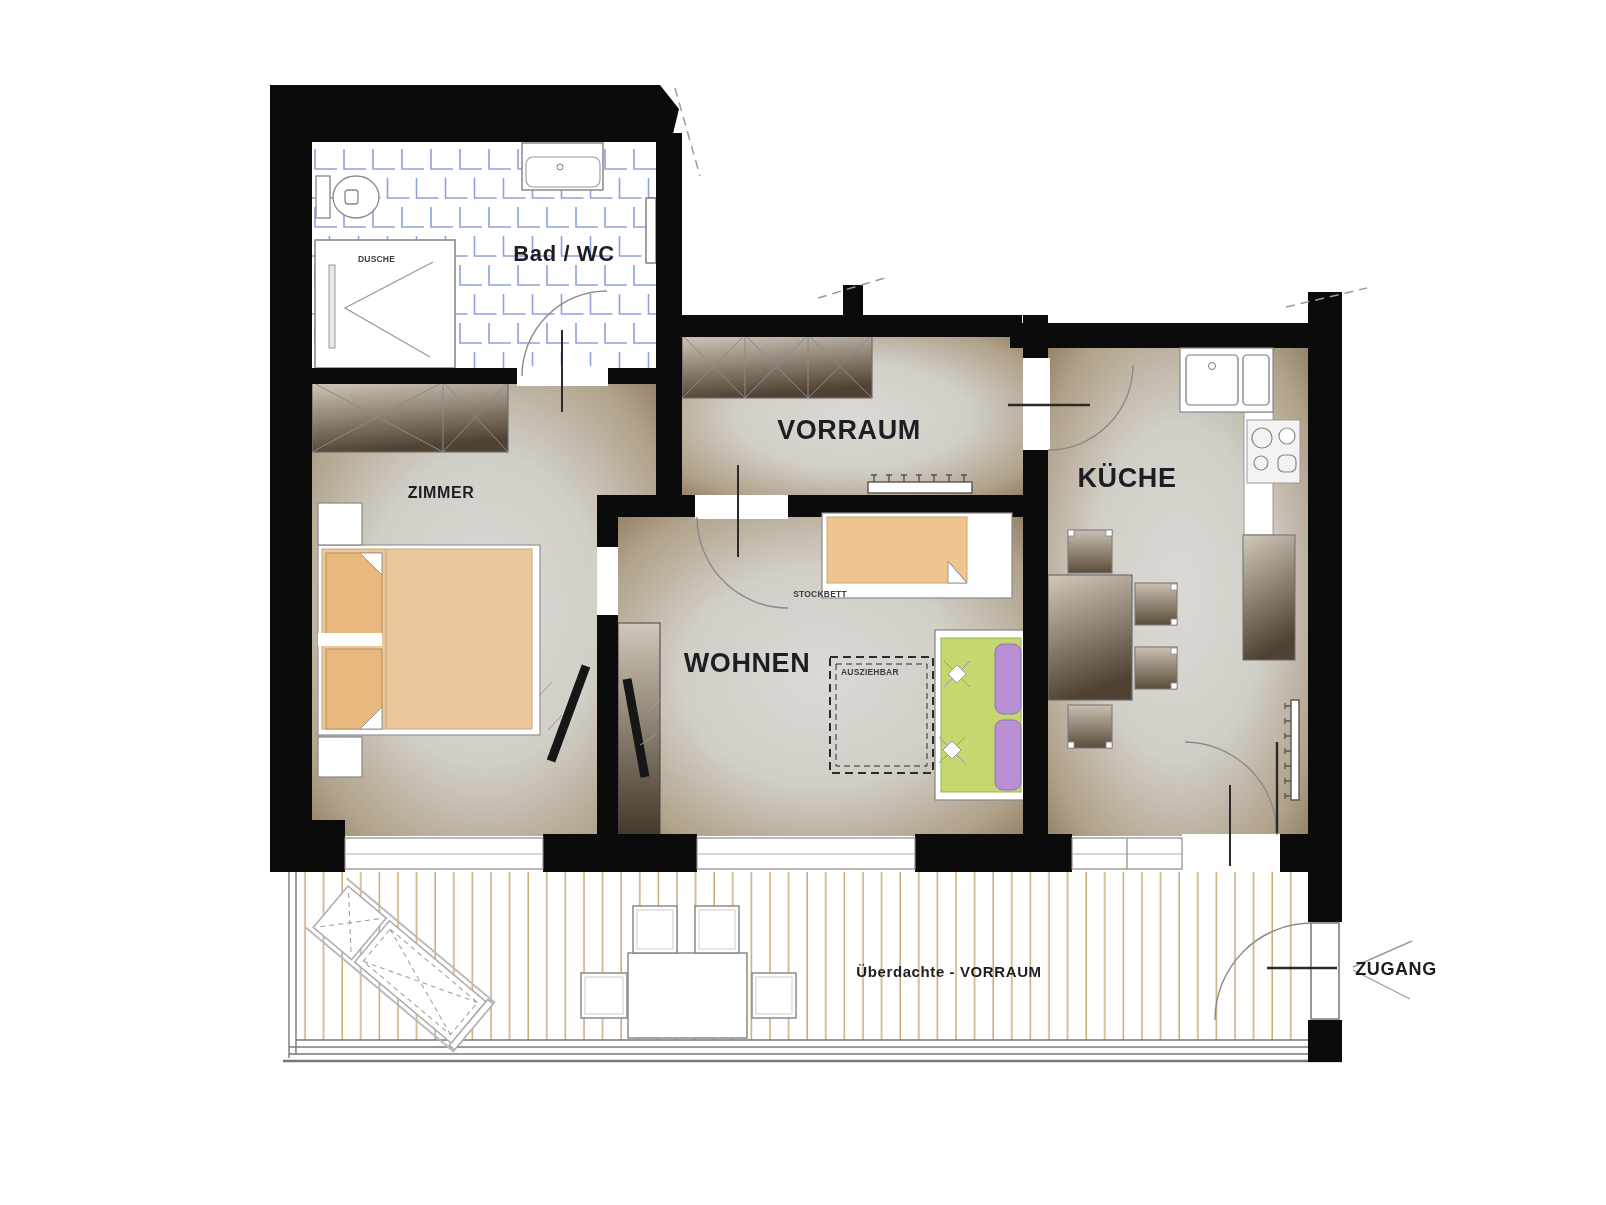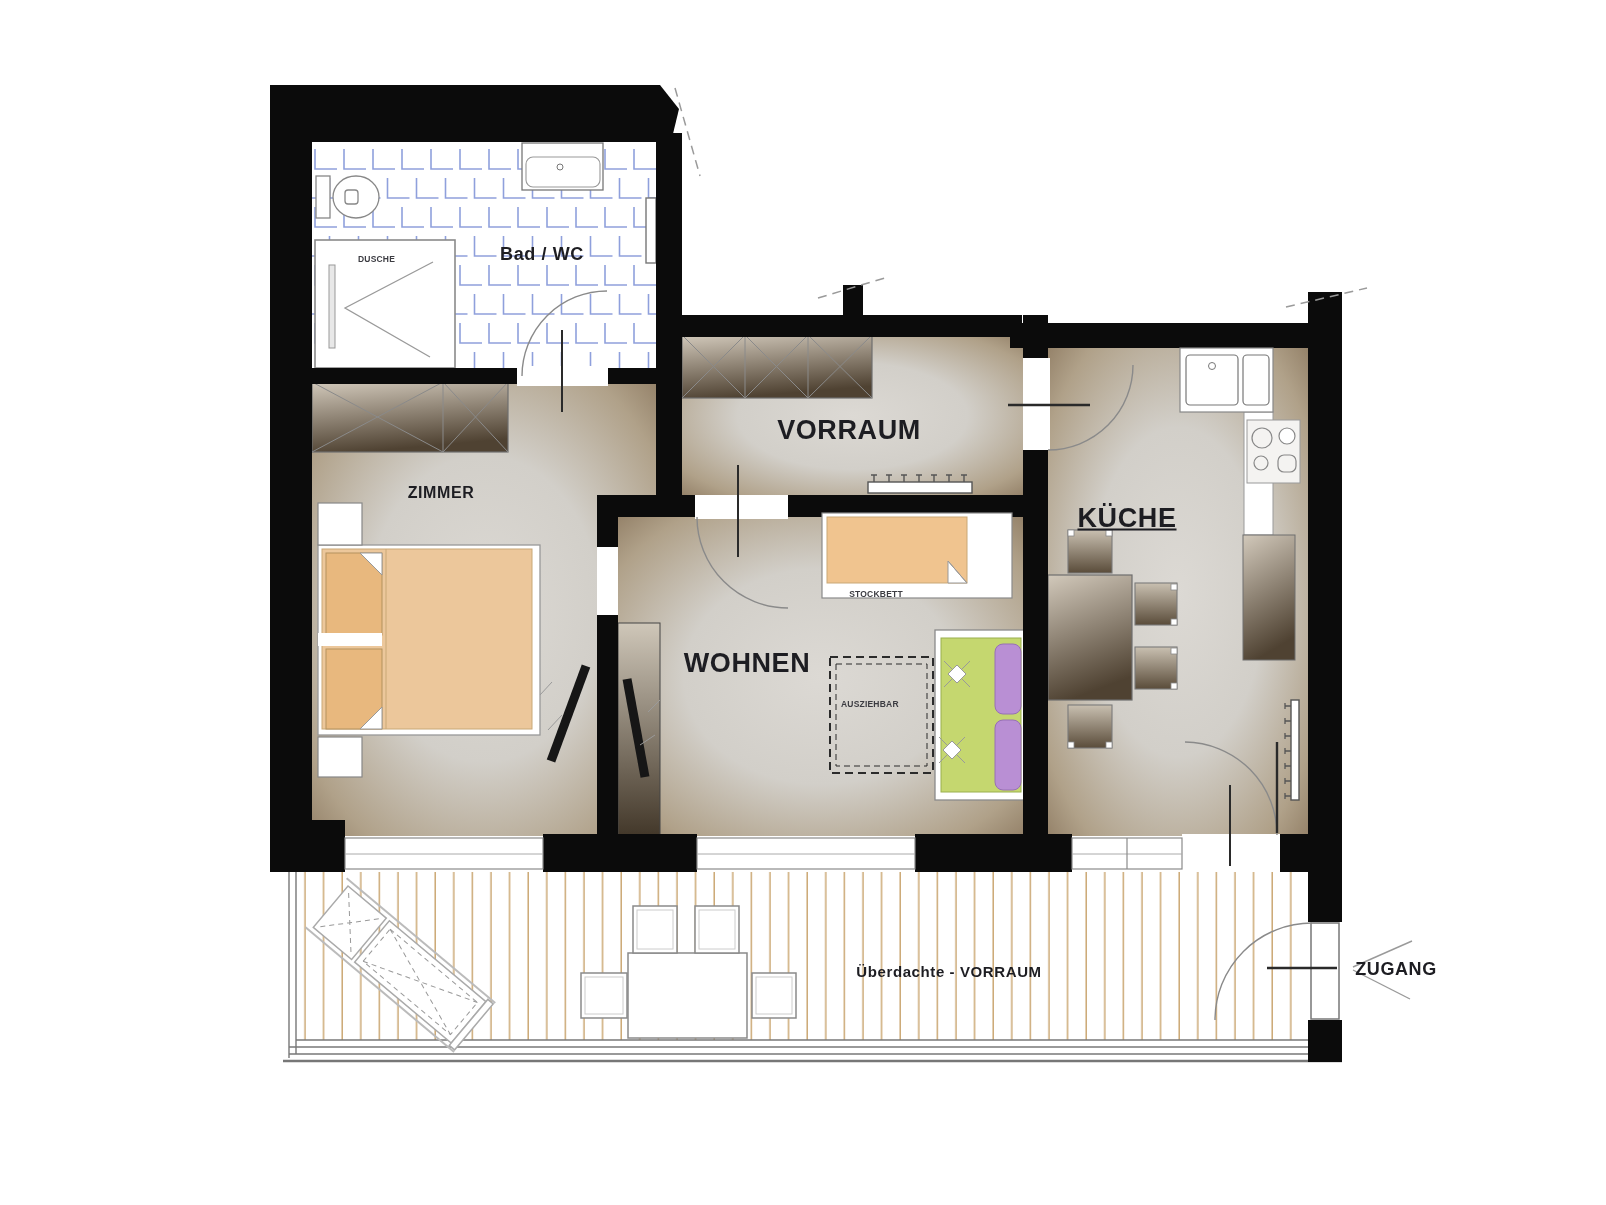--- a/index.html
+++ b/index.html
@@ -309,24 +309,24 @@
     <line x1="818" y1="298" x2="888" y2="277"></line>
     <line x1="1286" y1="307" x2="1367" y2="288"></line>
   </g>
 
   <g stroke="#9a9a9a" stroke-width="1.4">
     <line x1="1412" y1="941" x2="1353" y2="967"></line>
     <line x1="1410" y1="999" x2="1353" y2="970"></line>
   </g>
 </svg>
 
-<div class="lbl lbl-big" style="left:542px;top:254px;font-size:18px;">Bad / WC</div>
+<div class="lbl lbl-big" style="left:564px;top:254px;font-size:22px;">Bad / WC</div>
 <div class="lbl lbl-tiny" style="left:366px;top:259px;padding-left:21px;">DUSCHE</div>
 <div class="lbl lbl-big" style="left:441px;top:493px;font-size:16px;">ZIMMER</div>
 <div class="lbl lbl-big" style="left:849px;top:430px;">VORRAUM</div>
 <div class="lbl lbl-big" style="left:747px;top:663px;">WOHNEN</div>
-<div class="lbl lbl-big" style="left:1127px;top:518px;text-decoration:underline;">KÜCHE</div>
-<div class="lbl lbl-tiny" style="left:876px;top:594px;">STOCKBETT</div>
-<div class="lbl lbl-tiny lbl-left" style="left:841px;top:704px;">AUSZIEHBAR</div>
+<div class="lbl lbl-big" style="left:1127px;top:478px;">KÜCHE</div>
+<div class="lbl lbl-tiny" style="left:820px;top:594px;">STOCKBETT</div>
+<div class="lbl lbl-tiny lbl-left" style="left:841px;top:672px;">AUSZIEHBAR</div>
 <div class="lbl lbl-med" style="left:949px;top:971px;">Überdachte - VORRAUM</div>
 <div class="lbl lbl-med" style="left:1396px;top:969px;font-size:18px;">ZUGANG</div>
 
 </div>
 
 </body></html>

